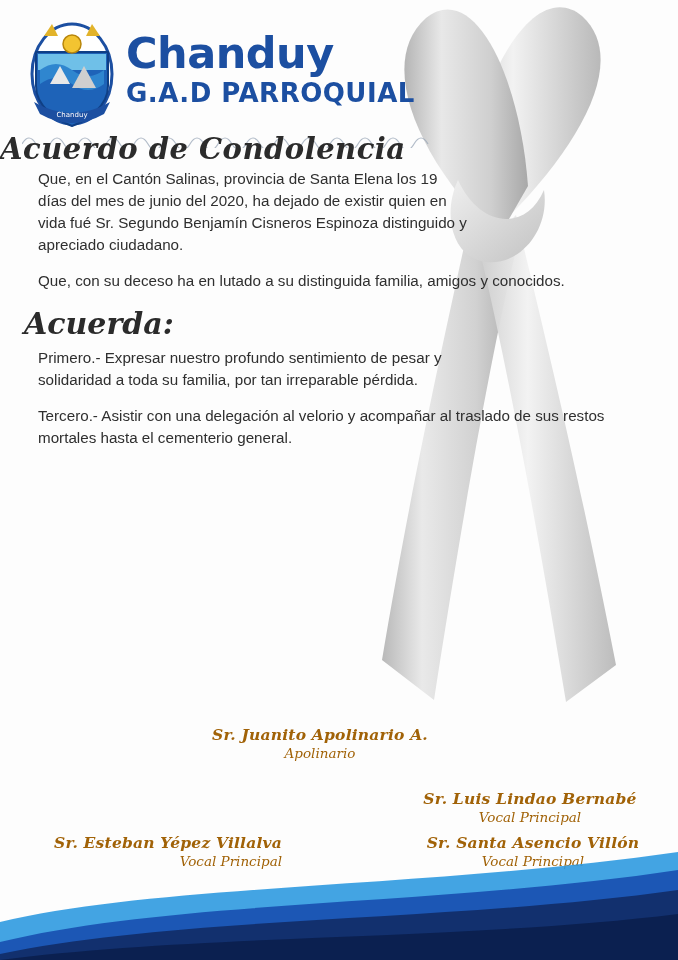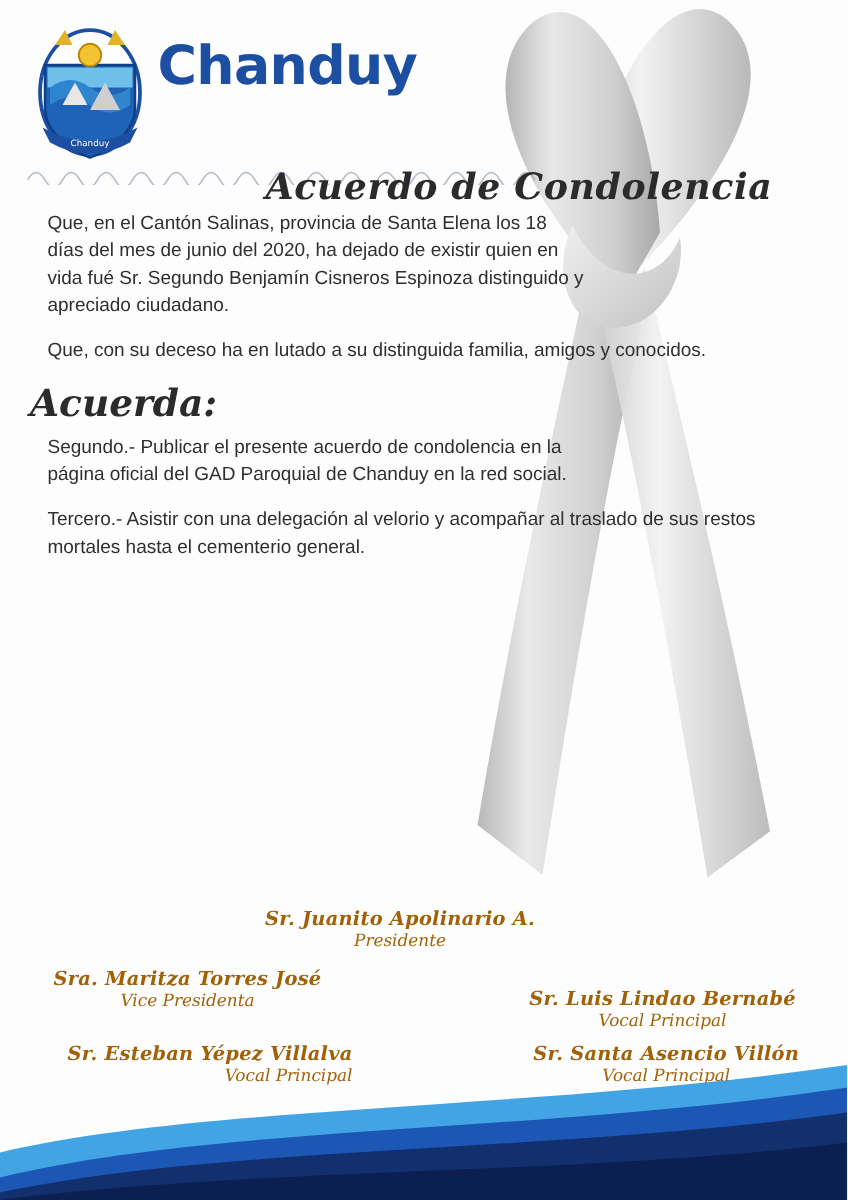--- a/index.html
+++ b/index.html
@@ -82,30 +82,29 @@
 
   
   .doc {
     position: absolute;
     left: 0;
     top: 132px;
     width: 678px;
   }
 
   .script-title {
-    text-align: right;
+    text-align: left;
     font-family: "DejaVu Serif", serif;
     font-style: italic;
     font-weight: bold;
     font-size: 29px;
     color: #2b2b2b;
     letter-spacing: 0.5px;
     margin: 0 0 2px 0;
     padding-right: 60px;
-    padding-left: 20px;
   }
 
   .script-heading {
     font-family: "DejaVu Serif", serif;
     font-style: italic;
     font-weight: bold;
     font-size: 30px;
     color: #2b2b2b;
     margin: 10px 0 6px 0;
     padding-left: 36px;
@@ -218,52 +217,49 @@
         <path d="M46 70 l12 -22 l12 22 z" fill="#cfcfcf"></path>
         <circle cx="46" cy="26" r="9" fill="#f3c431" stroke="#b8860b" stroke-width="1.5"></circle>
         <path d="M18 18 l8 -12 l6 12 z" fill="#e2b32a"></path>
         <path d="M74 18 l-8 -12 l-6 12 z" fill="#e2b32a"></path>
         <path d="M8 84 q38 22 76 0 l-6 12 q-32 18 -64 0 z" fill="#1c4fa1"></path>
         <text x="46" y="99" font-family="DejaVu Sans, sans-serif" font-size="7" fill="#ffffff" text-anchor="middle">Chanduy</text>
       </svg>
     </div>
     <div class="brand">
       <div class="brand-title">Chanduy</div>
+      <div class="brand-sub">G.A.D PARROQUIAL</div>
     </div>
     <div class="wave-band">
       <svg viewBox="0 0 410 18" width="410" height="18" preserveAspectRatio="none" xmlns="http://www.w3.org/2000/svg">
         <g fill="none" stroke="#9aa7b8" stroke-width="1.2">
           <path d="M0 14 q7 -12 14 0 q7 12 14 0 q7 -12 14 0 q7 12 14 0 q7 -12 14 0 q7 12 14 0 q7 -12 14 0 q7 12 14 0 q7 -12 14 0 q7 12 14 0 q7 -12 14 0 q7 12 14 0 q7 -12 14 0 q7 12 14 0 q7 -12 14 0 q7 12 14 0 q7 -12 14 0 q7 12 14 0 q7 -12 14 0 q7 12 14 0 q7 -12 14 0 q7 12 14 0 q7 -12 14 0 q7 12 14 0 q7 -12 14 0 q7 12 14 0 q7 -12 14 0 q7 12 14 0 q7 -12 14 0"></path>
         </g>
       </svg>
     </div>
   </div>
 
   <div class="doc">
 
     <div class="script-title">Acuerdo de Condolencia</div>
 
 
-    <p class="para narrow">Que, en el Cantón Salinas, provincia de Santa Elena  los 18 días del mes de junio del 2020, ha dejado de existir quien en vida fué Sr. Segundo Benjamín Cisneros Espinoza distinguido y apreciado ciudadano.</p>
+    <p class="para narrow">Que, en el Cantón Salinas, provincia de Santa Elena  los 19 días del mes de junio del 2020, ha dejado de existir quien en vida fué Sr. Segundo Benjamín Cisneros Espinoza distinguido y apreciado ciudadano.</p>
     <p class="para">Que, con su deceso ha en lutado a su distinguida familia, amigos y conocidos.</p>
 
     <div class="script-heading indent2">Acuerda:</div>
 
-    <p class="para narrow">Segundo.- Publicar el presente acuerdo de condolencia en la página oficial del GAD Paroquial de Chanduy en la red social.</p>
+    <p class="para narrow">Primero.- Expresar nuestro profundo sentimiento de pesar y solidaridad a toda su familia, por tan irreparable pérdida.</p>
     <p class="para">Tercero.- Asistir con una delegación al velorio y acompañar al traslado de sus restos mortales hasta el cementerio general.</p>
   </div>
 
   <div class="signatures">
     <div class="sig sig-0">
       <div class="name">Sr. Juanito Apolinario A.</div>
-      <div class="role">Presidente</div>
-    </div>
-    <div class="sig sig-1">
-      <div class="name">Sra. Maritza Torres José</div>
-      <div class="role">Vice Presidenta</div>
+      <div class="role">Apolinario</div>
     </div>
     <div class="sig sig-2">
       <div class="name">Sr. Luis Lindao Bernabé</div>
       <div class="role">Vocal Principal</div>
     </div>
     <div class="sig sig-3">
       <div class="name">Sr. Esteban Yépez Villalva</div>
       <div class="role">Vocal Principal</div>
     </div>
     <div class="sig sig-4">

